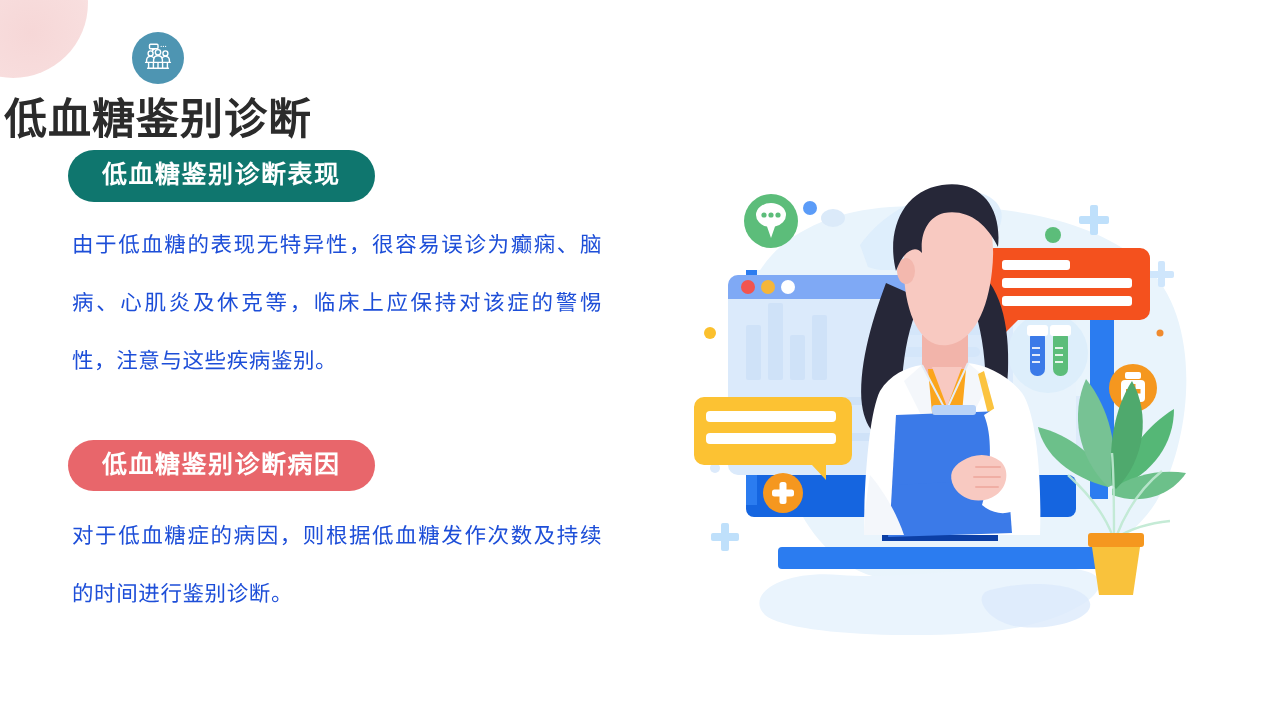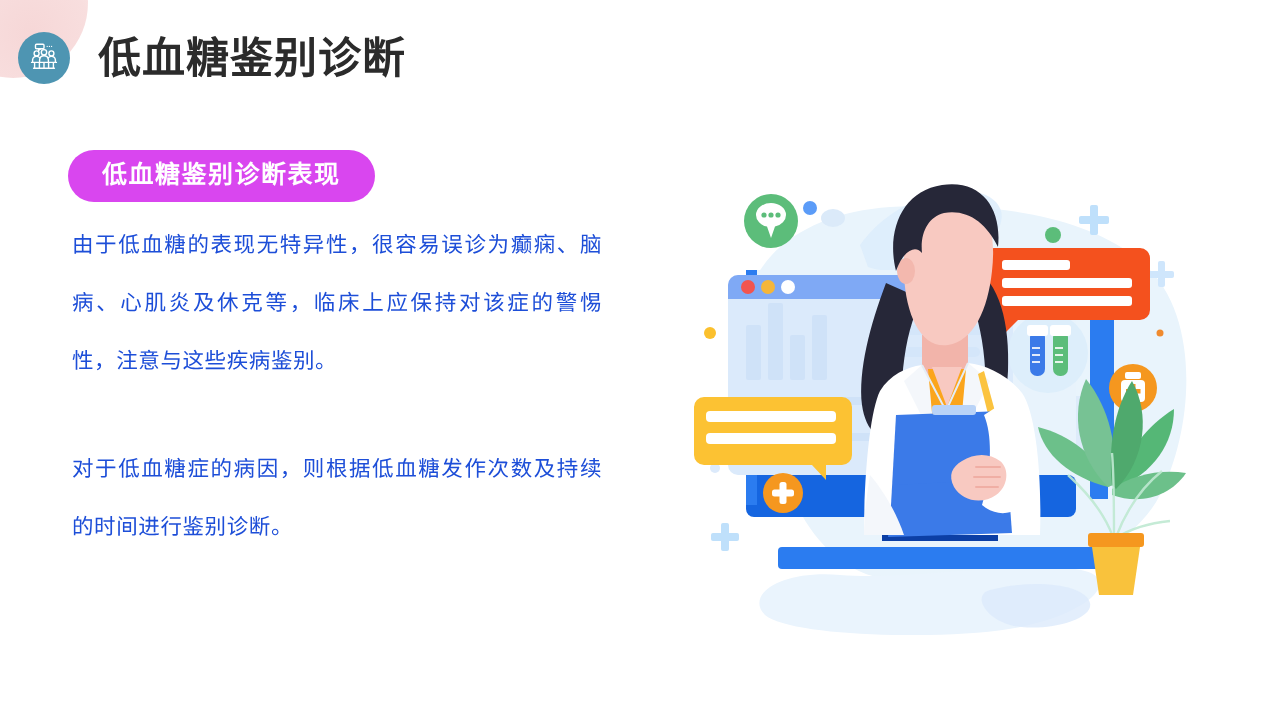--- a/index.html
+++ b/index.html
@@ -24,25 +24,26 @@
     width: 150px;
     height: 150px;
     border-radius: 50%;
     background: radial-gradient(circle at 62% 70%, #f6d7d7 0%, #f8dede 42%, #fdeeee 70%, rgba(253,240,240,0) 100%);
     pointer-events: none;
   }
 
   
   .header {
     position: absolute;
-    left: 18px;
+    left: 4px;
     top: 32px;
     display: flex;
     align-items: center;
-    gap: 28px;
+    gap: 14px;
+    flex-direction: column;
   }
   .header-icon {
     width: 52px;
     height: 52px;
     border-radius: 50%;
     background: #4e95b2;
     display: flex;
     align-items: center;
     justify-content: center;
     flex: 0 0 auto;
@@ -69,21 +70,21 @@
     display: inline-block;
     border-radius: 40px;
     padding: 11px 34px 13px 34px;
     color: #ffffff;
     font-size: 25px;
     font-weight: 700;
     letter-spacing: 1.5px;
     line-height: 1.1;
     white-space: nowrap;
   }
-  .badge-teal { background: #d946ef; }
+  .badge-teal { background: #0f766e; }
   .badge-coral { background: #e8666b; }
 
   .para {
     margin: 14px 0 0 4px;
     font-size: 21.5px;
     line-height: 58px;
     color: #1d4ed8;
     letter-spacing: 0.6px;
     font-family: "Liberation Serif", "DejaVu Serif", serif;
     width: 530px;
@@ -136,20 +137,21 @@
 </div>
 
 <div class="content">
 
   <div class="block-1">
     <div class="badge badge-teal">低血糖鉴别诊断表现</div>
     <p class="para">由于低血糖的表现无特异性，很容易误诊为癫痫、脑病、心肌炎及休克等，临床上应保持对该症的警惕性，注意与这些疾病鉴别。</p>
   </div>
 
   <div class="block-2">
+    <div class="badge badge-coral">低血糖鉴别诊断病因</div>
     <p class="para">对于低血糖症的病因，则根据低血糖发作次数及持续的时间进行鉴别诊断。</p>
   </div>
 
 </div>
 
 <div class="illus">
   <svg viewBox="0 0 540 460" xmlns="http://www.w3.org/2000/svg">
 
     <path d="M60 170 C40 90 110 38 200 32 C300 26 400 40 455 90 C510 140 505 250 470 320 C430 398 300 420 200 405 C95 390 80 250 60 170 Z" fill="#e9f4fc"></path>
     <path d="M150 400 C90 395 55 420 75 440 C100 462 260 466 330 452 C400 438 430 405 395 396 C340 382 230 406 150 400 Z" fill="#eaf4fd"></path>

